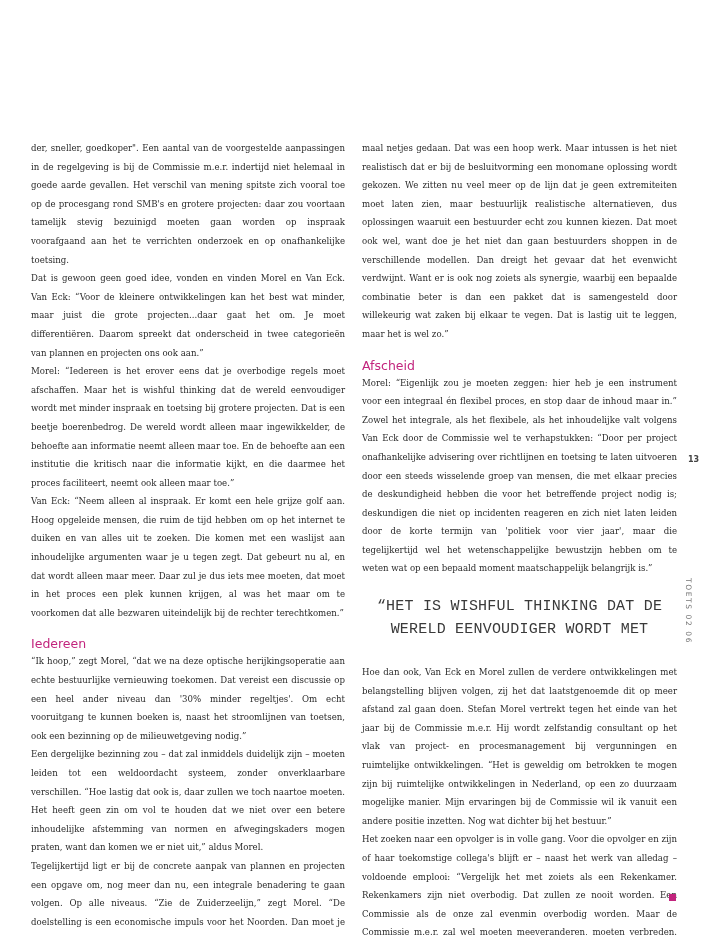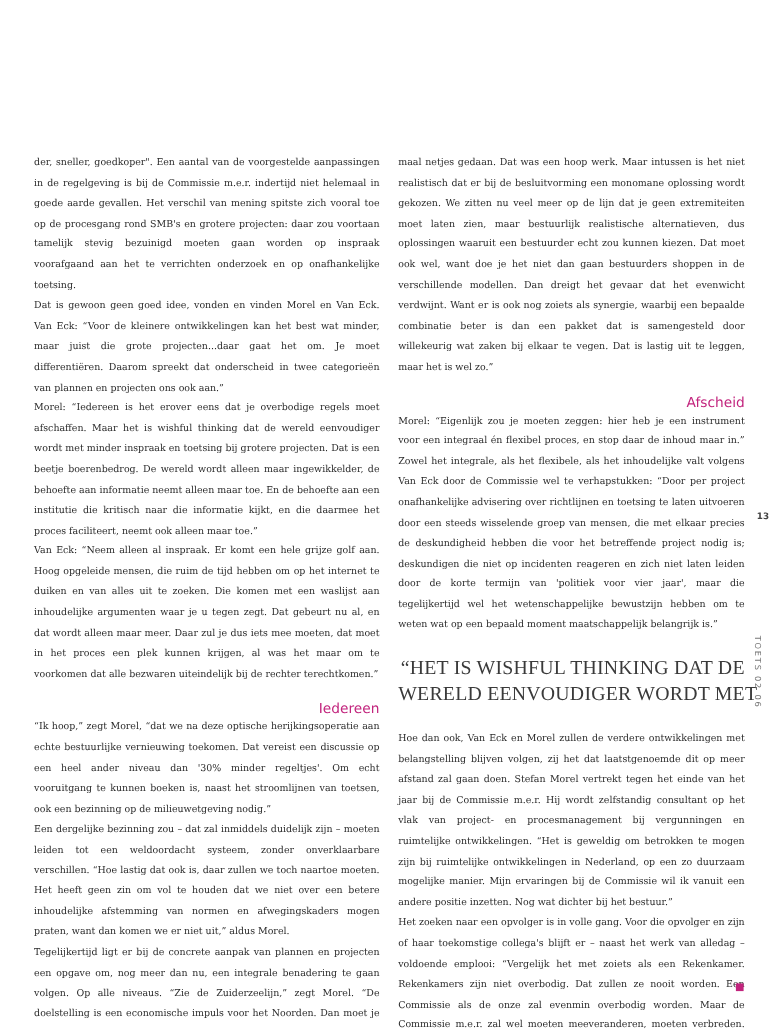--- a/index.html
+++ b/index.html
@@ -16,38 +16,38 @@
   }
   .col p { margin: 0; }
   #col-left { left: 31px; width: 314px; }
   #col-right { left: 362px; width: 315px; }
   .heading {
     font-family: "DejaVu Sans", "Liberation Sans", sans-serif;
     font-size: 12.5px;
     color: #c2247d;
     margin: 14px 0 0 0;
     line-height: 16px;
-    text-align: right;
+    text-align: left;
     font-weight: normal;
   }
   .pullquote {
-    font-family: Liberation Serif, serif;
+    font-family: Liberation Mono, monospace;
     font-weight: 300;
-    font-size: 18px;
+    font-size: 15px;
     letter-spacing: 0.2px;
     line-height: 22.5px;
     color: #3a3a3a;
     text-transform: uppercase;
-    text-align: right;
+    text-align: center;
     margin: 18px 0 22px 0;
   }
   .pullquote span { display: block; white-space: nowrap; }
   #page-number {
     position: absolute;
-    left: 688px; top: 465px;
+    left: 688px; top: 455px;
     font-family: "DejaVu Sans", "Liberation Sans", sans-serif;
     font-size: 8px; font-weight: bold;
     color: #444;
   }
   #running-head {
     position: absolute;
     left: 693px; top: 578px;
     transform-origin: 0 0;
     transform: rotate(90deg);
     font-family: "DejaVu Sans", "Liberation Sans", sans-serif;

